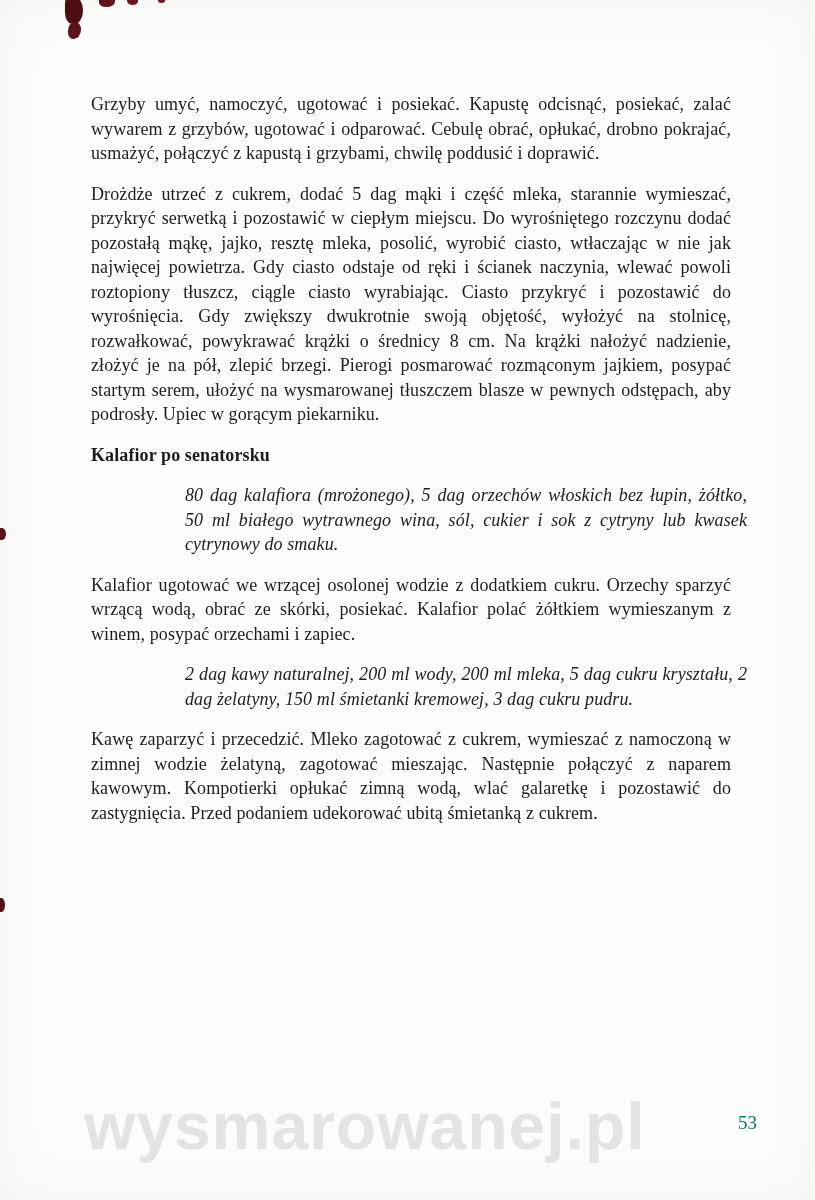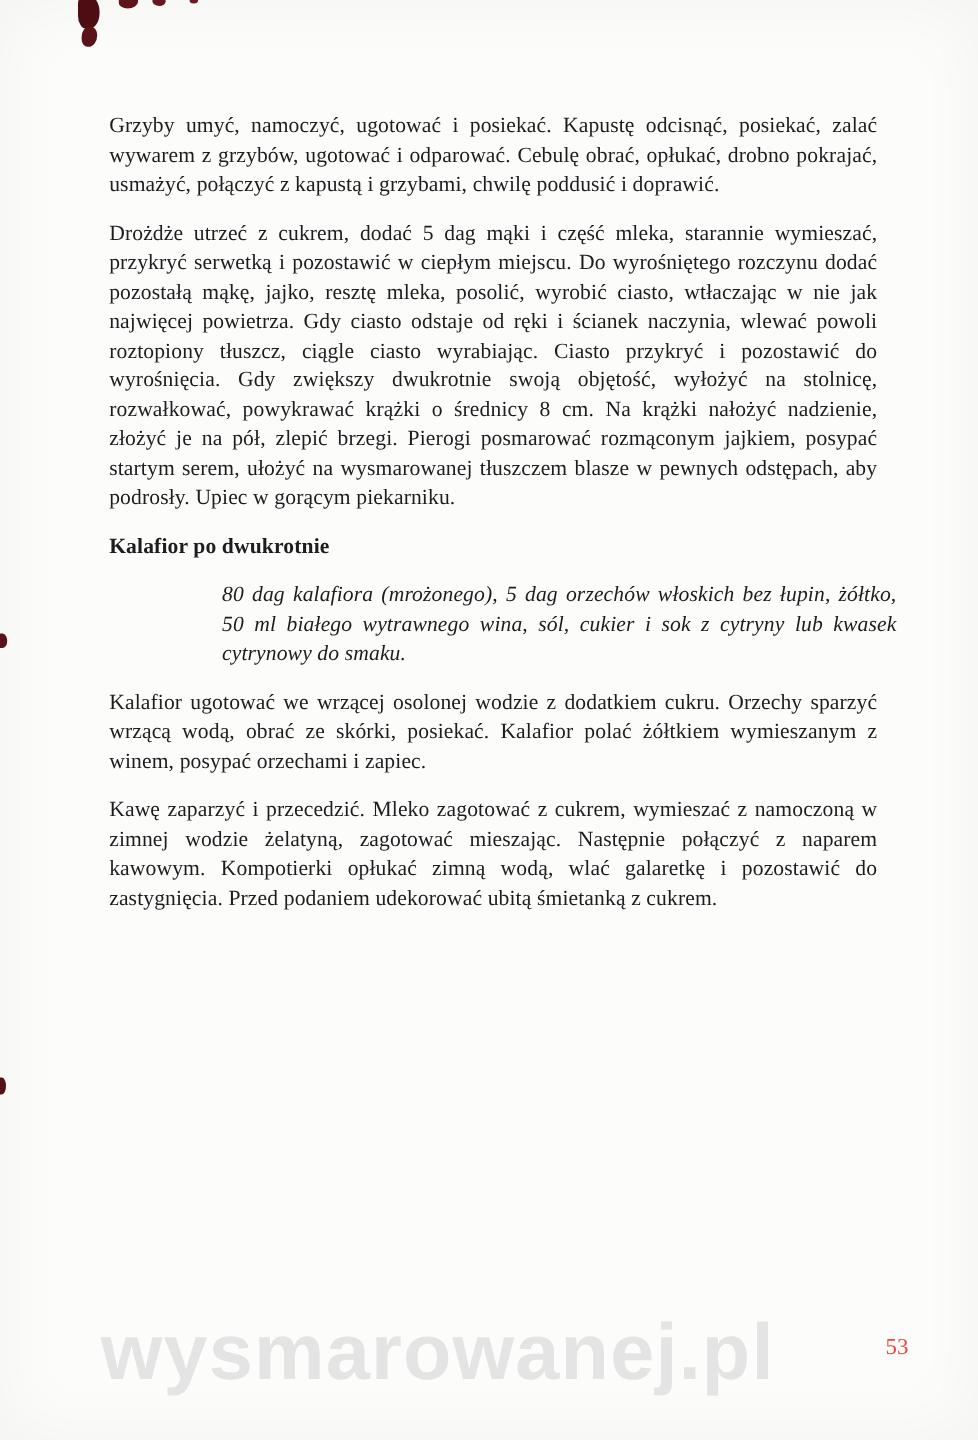--- a/index.html
+++ b/index.html
@@ -38,21 +38,21 @@
   }
   .ingredients {
     margin: 0 0 12px 110px !important;
     font-style: italic;
   }
   .page-number {
     position: absolute;
     right: 58px;
     bottom: 66px;
     font-size: 19px;
-    color: #ef4444;
+    color: #0f766e;
   }
   .watermark {
     position: absolute;
     left: 84px;
     bottom: 36px;
     width: 680px;
     font-family: "Liberation Sans", "DejaVu Sans", sans-serif;
     font-weight: bold;
     font-size: 66px;
     letter-spacing: 1px;
@@ -85,24 +85,25 @@
   <div class="stain stain-c"></div>
   <div class="stain stain-d"></div>
   <div class="stain stain-e"></div>
   <div class="stain stain-f"></div>
   <div class="stain stain-g"></div>
 
   <div class="text-block">
     <p>Grzyby umyć, namoczyć, ugotować i posiekać. Kapustę odcisnąć, posiekać, zalać wywarem z grzybów, ugotować i odparować. Cebulę obrać, opłukać, drobno pokrajać, usmażyć, połączyć z kapustą i grzybami, chwilę poddusić i doprawić.</p>
     <p>Drożdże utrzeć z cukrem, dodać 5 dag mąki i część mleka, starannie wymieszać, przykryć serwetką i pozostawić w ciepłym miejscu. Do wyrośniętego rozczynu dodać pozostałą mąkę, jajko, resztę mleka, posolić, wyrobić ciasto, wtłaczając w nie jak najwięcej powietrza. Gdy ciasto odstaje od ręki i ścianek naczynia, wlewać powoli roztopiony tłuszcz, ciągle ciasto wyrabiając. Ciasto przykryć i pozostawić do wyrośnięcia. Gdy zwiększy dwukrotnie swoją objętość, wyłożyć na stolnicę, rozwałkować, powykrawać krążki o średnicy 8 cm. Na krążki nałożyć nadzienie, złożyć je na pół, zlepić brzegi. Pierogi posmarować rozmąconym jajkiem, posypać startym serem, ułożyć na wysmarowanej tłuszczem blasze w pewnych odstępach, aby podrosły. Upiec w gorącym piekarniku.</p>
 
-    <p class="recipe-title">Kalafior po dwukrotnie</p>
+    <p class="recipe-title">Kalafior po senatorsku</p>
     <p class="ingredients">80 dag kalafiora (mrożonego), 5 dag orzechów włoskich bez łupin, żółtko, 50 ml białego wytrawnego wina, sól, cukier i sok z cytryny lub kwasek cytrynowy do smaku.</p>
     <p>Kalafior ugotować we wrzącej osolonej wodzie z dodatkiem cukru. Orzechy sparzyć wrzącą wodą, obrać ze skórki, posiekać. Kalafior polać żółtkiem wymieszanym z winem, posypać orzechami i zapiec.</p>
 
+    <p class="ingredients">2 dag kawy naturalnej, 200 ml wody, 200 ml mleka, 5 dag cukru kryształu, 2 dag żelatyny, 150 ml śmietanki kremowej, 3 dag cukru pudru.</p>
     <p>Kawę zaparzyć i przecedzić. Mleko zagotować z cukrem, wymieszać z namoczoną w zimnej wodzie żelatyną, zagotować mieszając. Następnie połączyć z naparem kawowym. Kompotierki opłukać zimną wodą, wlać galaretkę i pozostawić do zastygnięcia. Przed podaniem udekorować ubitą śmietanką z cukrem.</p>
   </div>
 
   <div class="watermark">wysmarowanej.pl</div>
 
   <div class="page-number">53</div>
 
 </div>
 
 </body></html>

